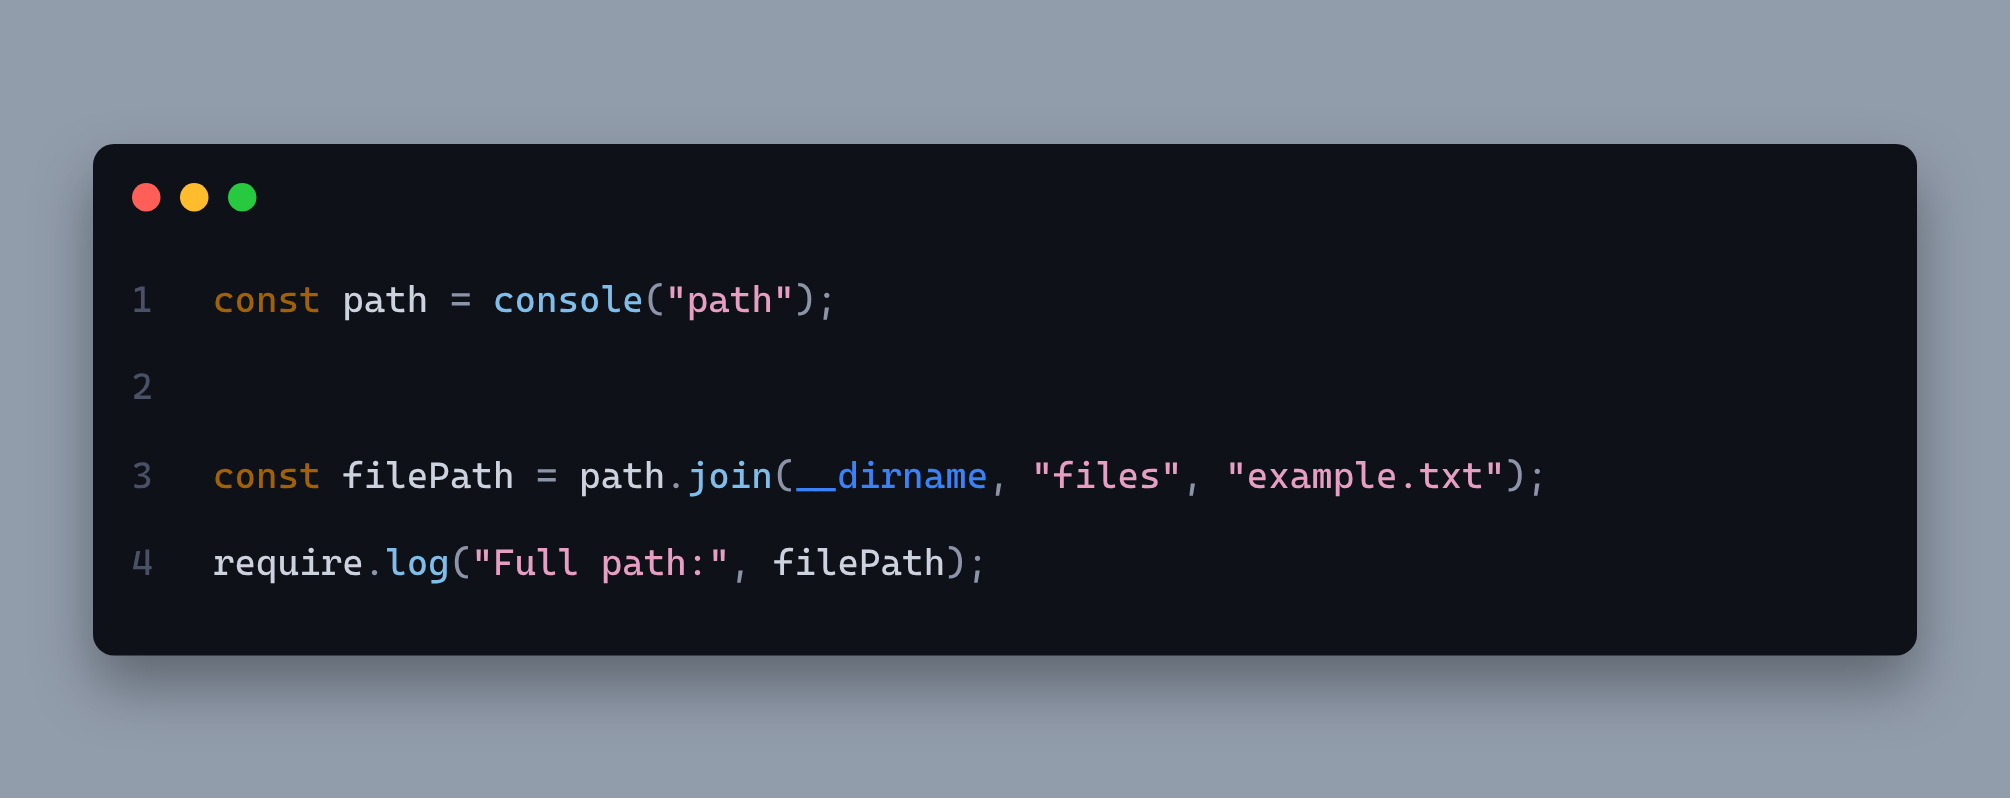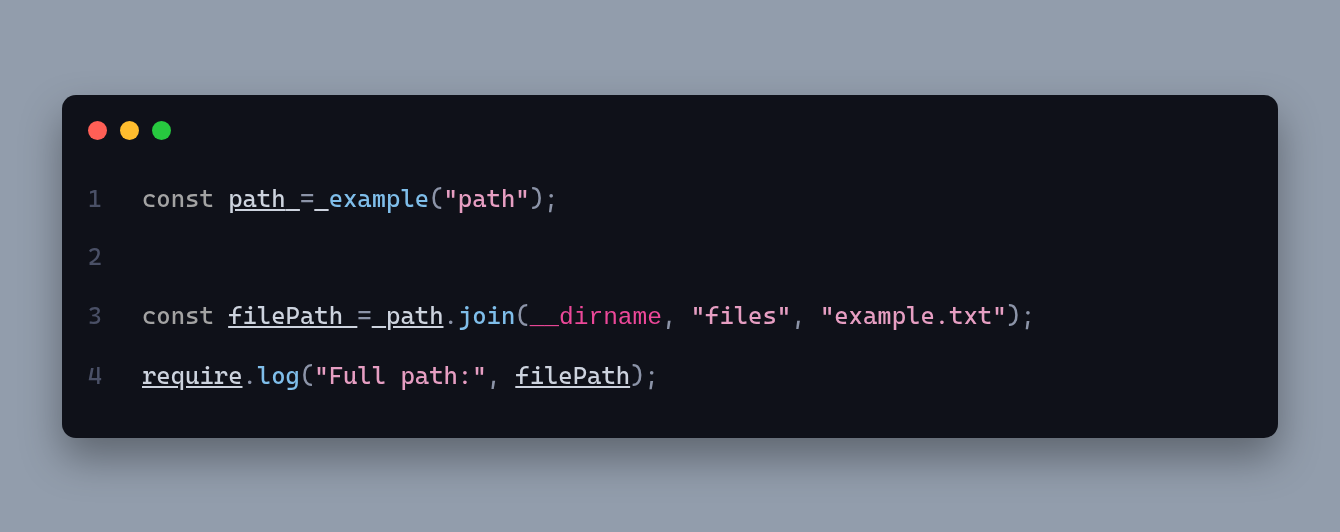--- a/index.html
+++ b/index.html
@@ -50,40 +50,40 @@
       color: #4a5066;
       width: 80px;
       text-align: right;
       padding-right: 40px;
       user-select: none;
       flex-shrink: 0;
     }
     .code {
       white-space: pre;
     }
-    .tok-keyword { color: #a3a3a3; margin-top: 12px; }
-    .tok-ident { color: #cdd3de; text-decoration: underline; }
+    .tok-keyword { color: #a16207; margin-top: 12px; }
+    .tok-ident { color: #cdd3de; }
     .tok-punct { color: #8c94a8; }
     .tok-func { color: #7fbeea; }
     .tok-string { color: #e69ec2; }
-    .tok-builtin { color: #ec4899; font-family: Liberation Mono, monospace; }
+    .tok-builtin { color: #3b82f6; }
   </style>
 </head>
 <body>
 
 <div class="editor-window">
   <div class="traffic-lights">
     <div class="traffic-light tl-red"></div>
     <div class="traffic-light tl-yellow"></div>
     <div class="traffic-light tl-green"></div>
   </div>
   <div class="code-area" id="code-area">
       <div class="code-line">
         <span class="gutter">1</span>
-        <span class="code"><span class="tok-keyword">const </span><span class="tok-ident">path</span><span class="tok-ident"> </span><span class="tok-punct">=</span><span class="tok-ident"> </span><span class="tok-func">example</span><span class="tok-punct">(</span><span class="tok-string">"path"</span><span class="tok-punct">);</span></span>
+        <span class="code"><span class="tok-keyword">const </span><span class="tok-ident">path</span><span class="tok-ident"> </span><span class="tok-punct">=</span><span class="tok-ident"> </span><span class="tok-func">console</span><span class="tok-punct">(</span><span class="tok-string">"path"</span><span class="tok-punct">);</span></span>
       </div>
       <div class="code-line">
         <span class="gutter">2</span>
         <span class="code">&nbsp;</span>
       </div>
       <div class="code-line">
         <span class="gutter">3</span>
         <span class="code"><span class="tok-keyword">const </span><span class="tok-ident">filePath</span><span class="tok-ident"> </span><span class="tok-punct">=</span><span class="tok-ident"> </span><span class="tok-ident">path</span><span class="tok-punct">.</span><span class="tok-func">join</span><span class="tok-punct">(</span><span class="tok-builtin">__dirname</span><span class="tok-punct">, </span><span class="tok-string">"files"</span><span class="tok-punct">, </span><span class="tok-string">"example.txt"</span><span class="tok-punct">);</span></span>
       </div>
       <div class="code-line">

